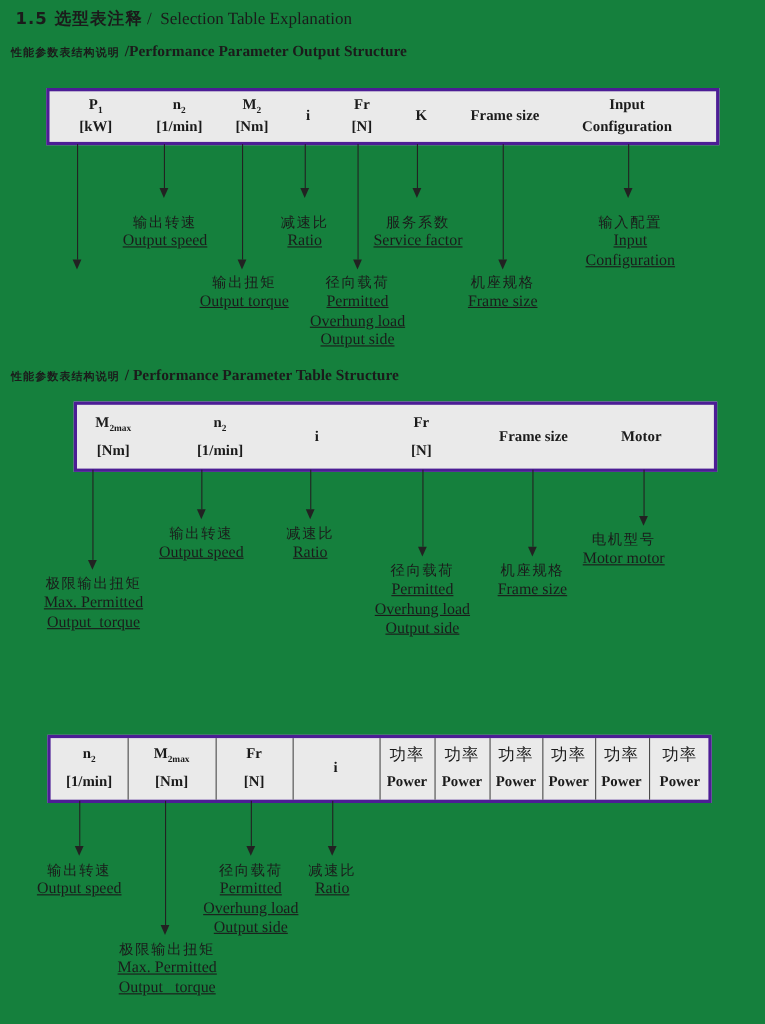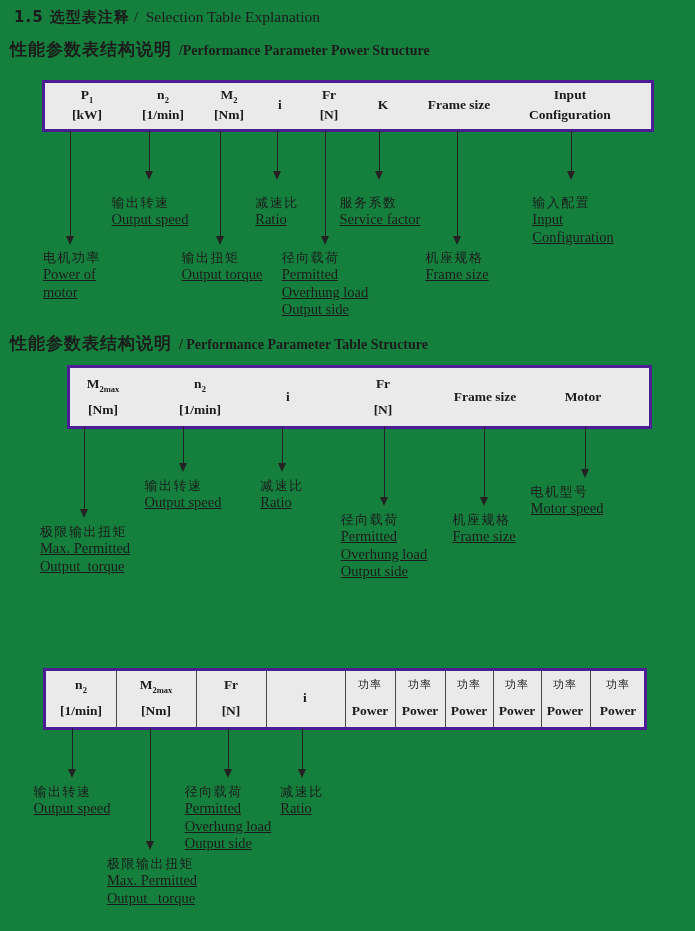--- a/index.html
+++ b/index.html
@@ -3,55 +3,55 @@
 <meta charset="utf-8">
 <style>
   html,body{margin:0;padding:0;background:#fff;}
   .page{position:relative;width:695px;height:931px;background:#15803d;overflow:hidden;
         font-family:"Liberation Serif","DejaVu Sans",serif;color:#1b1b1b;padding-left:28px;}
   
   .title{position:absolute;left:14px;top:8px;font-size:15px;white-space:pre;}
   .title .tzh{font-family:"DejaVu Sans",sans-serif;font-weight:bold;letter-spacing:1px;}
   .title .ten{font-family:"Liberation Serif",serif;font-weight:normal;font-size:15.5px;}
   .heading{position:absolute;left:10px;white-space:pre;}
-  .heading .hzh{font-family:"DejaVu Sans",sans-serif;font-weight:bold;font-size:17px;letter-spacing:1px;}
+  .heading .hzh{font-family:"DejaVu Sans",sans-serif;font-weight:bold;font-size:10px;letter-spacing:1px;}
   .heading .hen{font-family:"Liberation Serif",serif;font-weight:bold;font-size:14px;}
   
   .tbox{position:absolute;background:#eaeaea;border:3px solid #4c1d95;}
   #t1{left:42px;top:80px;width:606px;height:46px;}
   #t2{left:67px;top:365px;width:579px;height:58px;}
   #t3{left:43px;top:668px;width:598px;height:56px;}
   .tcol{position:absolute;top:0;bottom:0;width:0;}
   .tcol>div{position:absolute;left:0;transform:translateX(-50%);white-space:nowrap;
             font-weight:bold;font-size:13.5px;font-family:"Liberation Serif",serif;}
   sub{font-size:8.5px;line-height:1;}
   #t1 .sym{top:4px}   #t1 .unit{top:24px}   #t1 .single .sym{top:14px}
   #t2 .sym{top:8px}   #t2 .unit{top:34px}   #t2 .single .sym{top:21px}
   #t3 .sym{top:6px}   #t3 .unit{top:32px}   #t3 .single .sym{top:19px}
-  #t3 .pzh{top:6px;font-family:"DejaVu Sans",sans-serif;font-weight:normal;font-size:11px;letter-spacing:1px;}
+  #t3 .pzh{top:6px;font-family:"DejaVu Sans",sans-serif;font-weight:normal;font-size:15px;letter-spacing:1px;}
   #t3 .pen{top:32px}
   .vl{position:absolute;top:0;bottom:0;width:0;border-left:1px solid #4a4a4a;}
   
   .arrow{position:absolute;width:0;border-left:1.2px solid #222;}
   .arrow::after{content:"";position:absolute;left:-4.6px;bottom:-9px;width:0;height:0;
                 border-left:4px solid transparent;border-right:4px solid transparent;
                 border-top:9px solid #222;}
   
-  .lbl{position:absolute;transform:translateX(-50%);text-align:left;}
+  .lbl{position:absolute;transform:translateX(-50%);text-align:center;}
   .lbl .zh{font-family:"DejaVu Sans",sans-serif;font-size:13px;letter-spacing:1.5px;
            line-height:17px;white-space:pre;}
   .lbl .en{font-family:"Liberation Serif",serif;font-size:14.5px;line-height:17.5px;white-space:pre;text-decoration:underline;}
 </style>
 </head>
 <body>
 
 <div class="page">
 
   <div class="title"><span class="tzh">1.5 选型表注释</span><span class="ten"> /  Selection Table Explanation</span></div>
-  <div class="heading" style="top:38px"><span class="hzh">性能参数表结构说明 </span><span class="hen">/Performance Parameter Power Structure</span></div>
+  <div class="heading" style="top:38px"><span class="hzh">性能参数表结构说明 </span><span class="hen">/Performance Parameter Output Structure</span></div>
   <div class="heading" style="top:332px"><span class="hzh">性能参数表结构说明 </span><span class="hen">/ Performance Parameter Table Structure</span></div>
 
   <div class="tbox" id="t1">
     <div class="tcol" style="left:42px">
         <div class="sym"><span>P</span><sub>1</sub></div>
         <div class="unit">[kW]</div>
       </div>
     <div class="tcol" style="left:118px">
         <div class="sym"><span>n</span><sub>2</sub></div>
         <div class="unit">[1/min]</div>
@@ -81,25 +81,20 @@
 
   <div class="arrow" style="left:70px;top:131px;height:105px"></div>
   <div class="arrow" style="left:149px;top:131px;height:40px"></div>
   <div class="arrow" style="left:220px;top:131px;height:105px"></div>
   <div class="arrow" style="left:277px;top:131px;height:40px"></div>
   <div class="arrow" style="left:325px;top:131px;height:105px"></div>
   <div class="arrow" style="left:379px;top:131px;height:40px"></div>
   <div class="arrow" style="left:457px;top:131px;height:105px"></div>
   <div class="arrow" style="left:571px;top:131px;height:40px"></div>
 
-  <div class="lbl" style="left:72px;top:249px">
-      <div class="zh">电机功率</div>
-      <div class="en">Power of</div>
-      <div class="en">motor</div>
-    </div>
   <div class="lbl" style="left:150px;top:194px">
       <div class="zh">输出转速</div>
       <div class="en">Output speed</div>
     </div>
   <div class="lbl" style="left:222px;top:249px">
       <div class="zh">输出扭矩</div>
       <div class="en">Output torque</div>
     </div>
   <div class="lbl" style="left:277px;top:194px">
       <div class="zh">减速比</div>
@@ -174,21 +169,21 @@
       <div class="en">Permitted</div>
       <div class="en">Overhung load</div>
       <div class="en">Output side</div>
     </div>
   <div class="lbl" style="left:484px;top:511px">
       <div class="zh">机座规格</div>
       <div class="en">Frame size</div>
     </div>
   <div class="lbl" style="left:567px;top:483px">
       <div class="zh">电机型号</div>
-      <div class="en">Motor speed</div>
+      <div class="en">Motor motor</div>
     </div>
 
   <div class="tbox" id="t3">
     <i class="vl" style="left:70px"></i>
     <i class="vl" style="left:150px"></i>
     <i class="vl" style="left:220px"></i>
     <i class="vl" style="left:299px"></i>
     <i class="vl" style="left:349px"></i>
     <i class="vl" style="left:399px"></i>
     <i class="vl" style="left:447px"></i>

